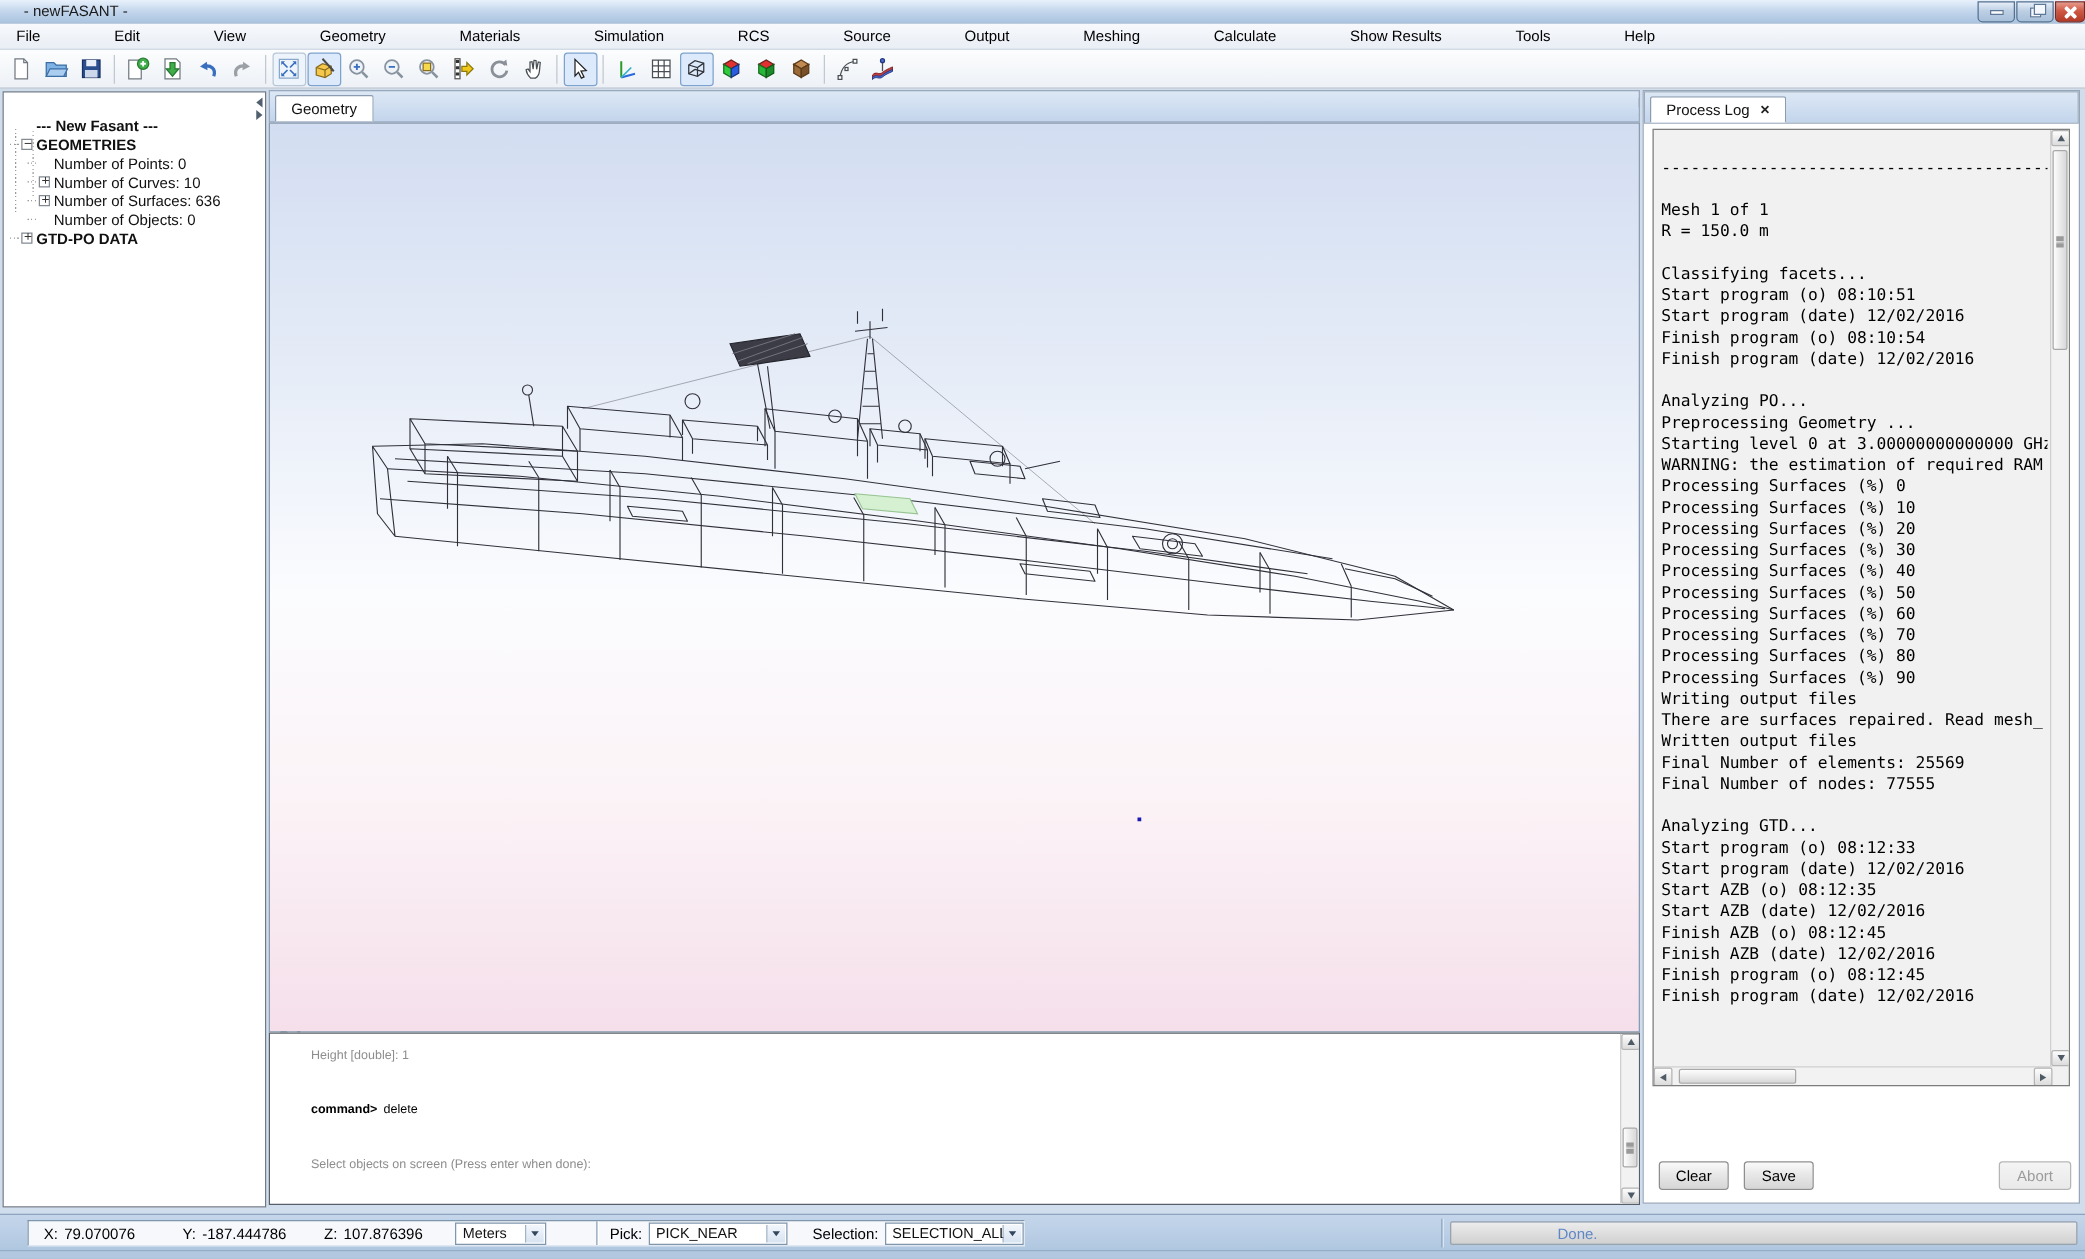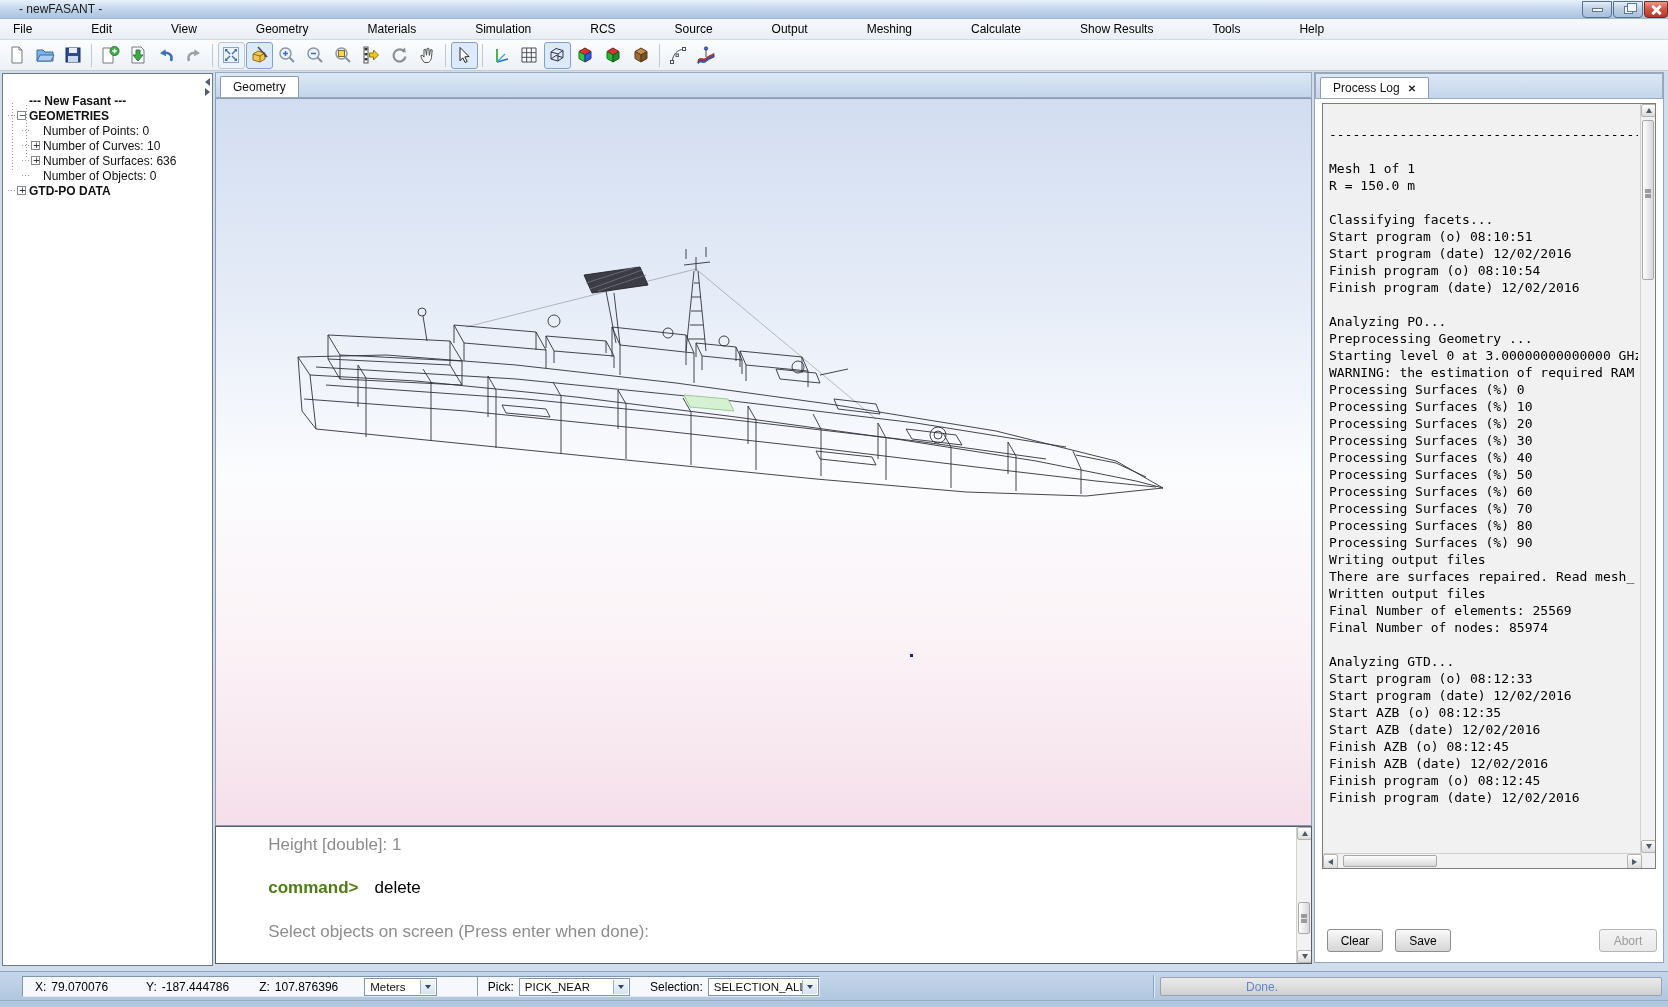--- a/index.html
+++ b/index.html
@@ -95,23 +95,23 @@
 
   
   .canvas { position:absolute; left:215px; top:98px; width:1097px; height:728px;
     border:1px solid #8c9cb0; overflow:hidden;
     background:linear-gradient(180deg,#d2ddf1 0%,#e4ebf7 25%,#fbfcfe 52%,#fbf2f6 76%,#f5dfea 100%); }
   .blue-dot { position:absolute; left:694px; top:555px; width:3px; height:3px; background:#1b1bb2; }
 
   
   .console { position:absolute; left:215px; top:826px; width:1097px; height:138px;
     background:#fff; border:1px solid #565f6a; overflow:hidden; }
-  .console-lines { padding:0 0 0 5px; margin-top:-4px; line-height:14.6px; font-size:17px; }
+  .console-lines { padding:0 0 0 5px; margin-top:-4px; line-height:14.6px; font-size:10px; }
   .cline { white-space:pre; }
-  .cline .prompt { display:none; font-weight:bold; color:#4d7c0f; margin-right:16px;text-align:right; }
+  .cline .prompt { display:none; font-weight:bold; color:#000000; margin-right:5px;text-align:right; }
   .cline.command .prompt { display:inline; }
   .cline.command .ctext { color:#000; }
   .cline.muted   .ctext { color:#8d8d8d; }
 
   
   .sb-track-v { position:absolute; width:15px; background:#f2f2f2; border-left:1px solid #d0d0d0; }
   .sb-track-h { position:absolute; height:15px; background:#f2f2f2; border-top:1px solid #d0d0d0; }
   .sb-arrow { position:absolute; width:15px; height:13px; background:linear-gradient(#fdfdfd,#dcdcdc);
     border:1px solid #b4b4b4; border-radius:2px; display:flex; align-items:center; justify-content:center; }
   .sb-arrow-h { position:absolute; width:15px; height:15px; background:linear-gradient(#fdfdfd,#dcdcdc);
@@ -568,21 +568,21 @@
           <div class="log-line">Processing Surfaces (%) 40</div>
           <div class="log-line">Processing Surfaces (%) 50</div>
           <div class="log-line">Processing Surfaces (%) 60</div>
           <div class="log-line">Processing Surfaces (%) 70</div>
           <div class="log-line">Processing Surfaces (%) 80</div>
           <div class="log-line">Processing Surfaces (%) 90</div>
           <div class="log-line">Writing output files</div>
           <div class="log-line">There are surfaces repaired. Read mesh_</div>
           <div class="log-line">Written output files</div>
           <div class="log-line">Final Number of elements: 25569</div>
-          <div class="log-line">Final Number of nodes: 85974</div>
+          <div class="log-line">Final Number of nodes: 77555</div>
           <div class="log-line"></div>
           <div class="log-line">Analyzing GTD...</div>
           <div class="log-line">Start program (o) 08:12:33</div>
           <div class="log-line">Start program (date) 12/02/2016</div>
           <div class="log-line">Start AZB (o) 08:12:35</div>
           <div class="log-line">Start AZB (date) 12/02/2016</div>
           <div class="log-line">Finish AZB (o) 08:12:45</div>
           <div class="log-line">Finish AZB (date) 12/02/2016</div>
           <div class="log-line">Finish program (o) 08:12:45</div>
           <div class="log-line">Finish program (date) 12/02/2016</div>

